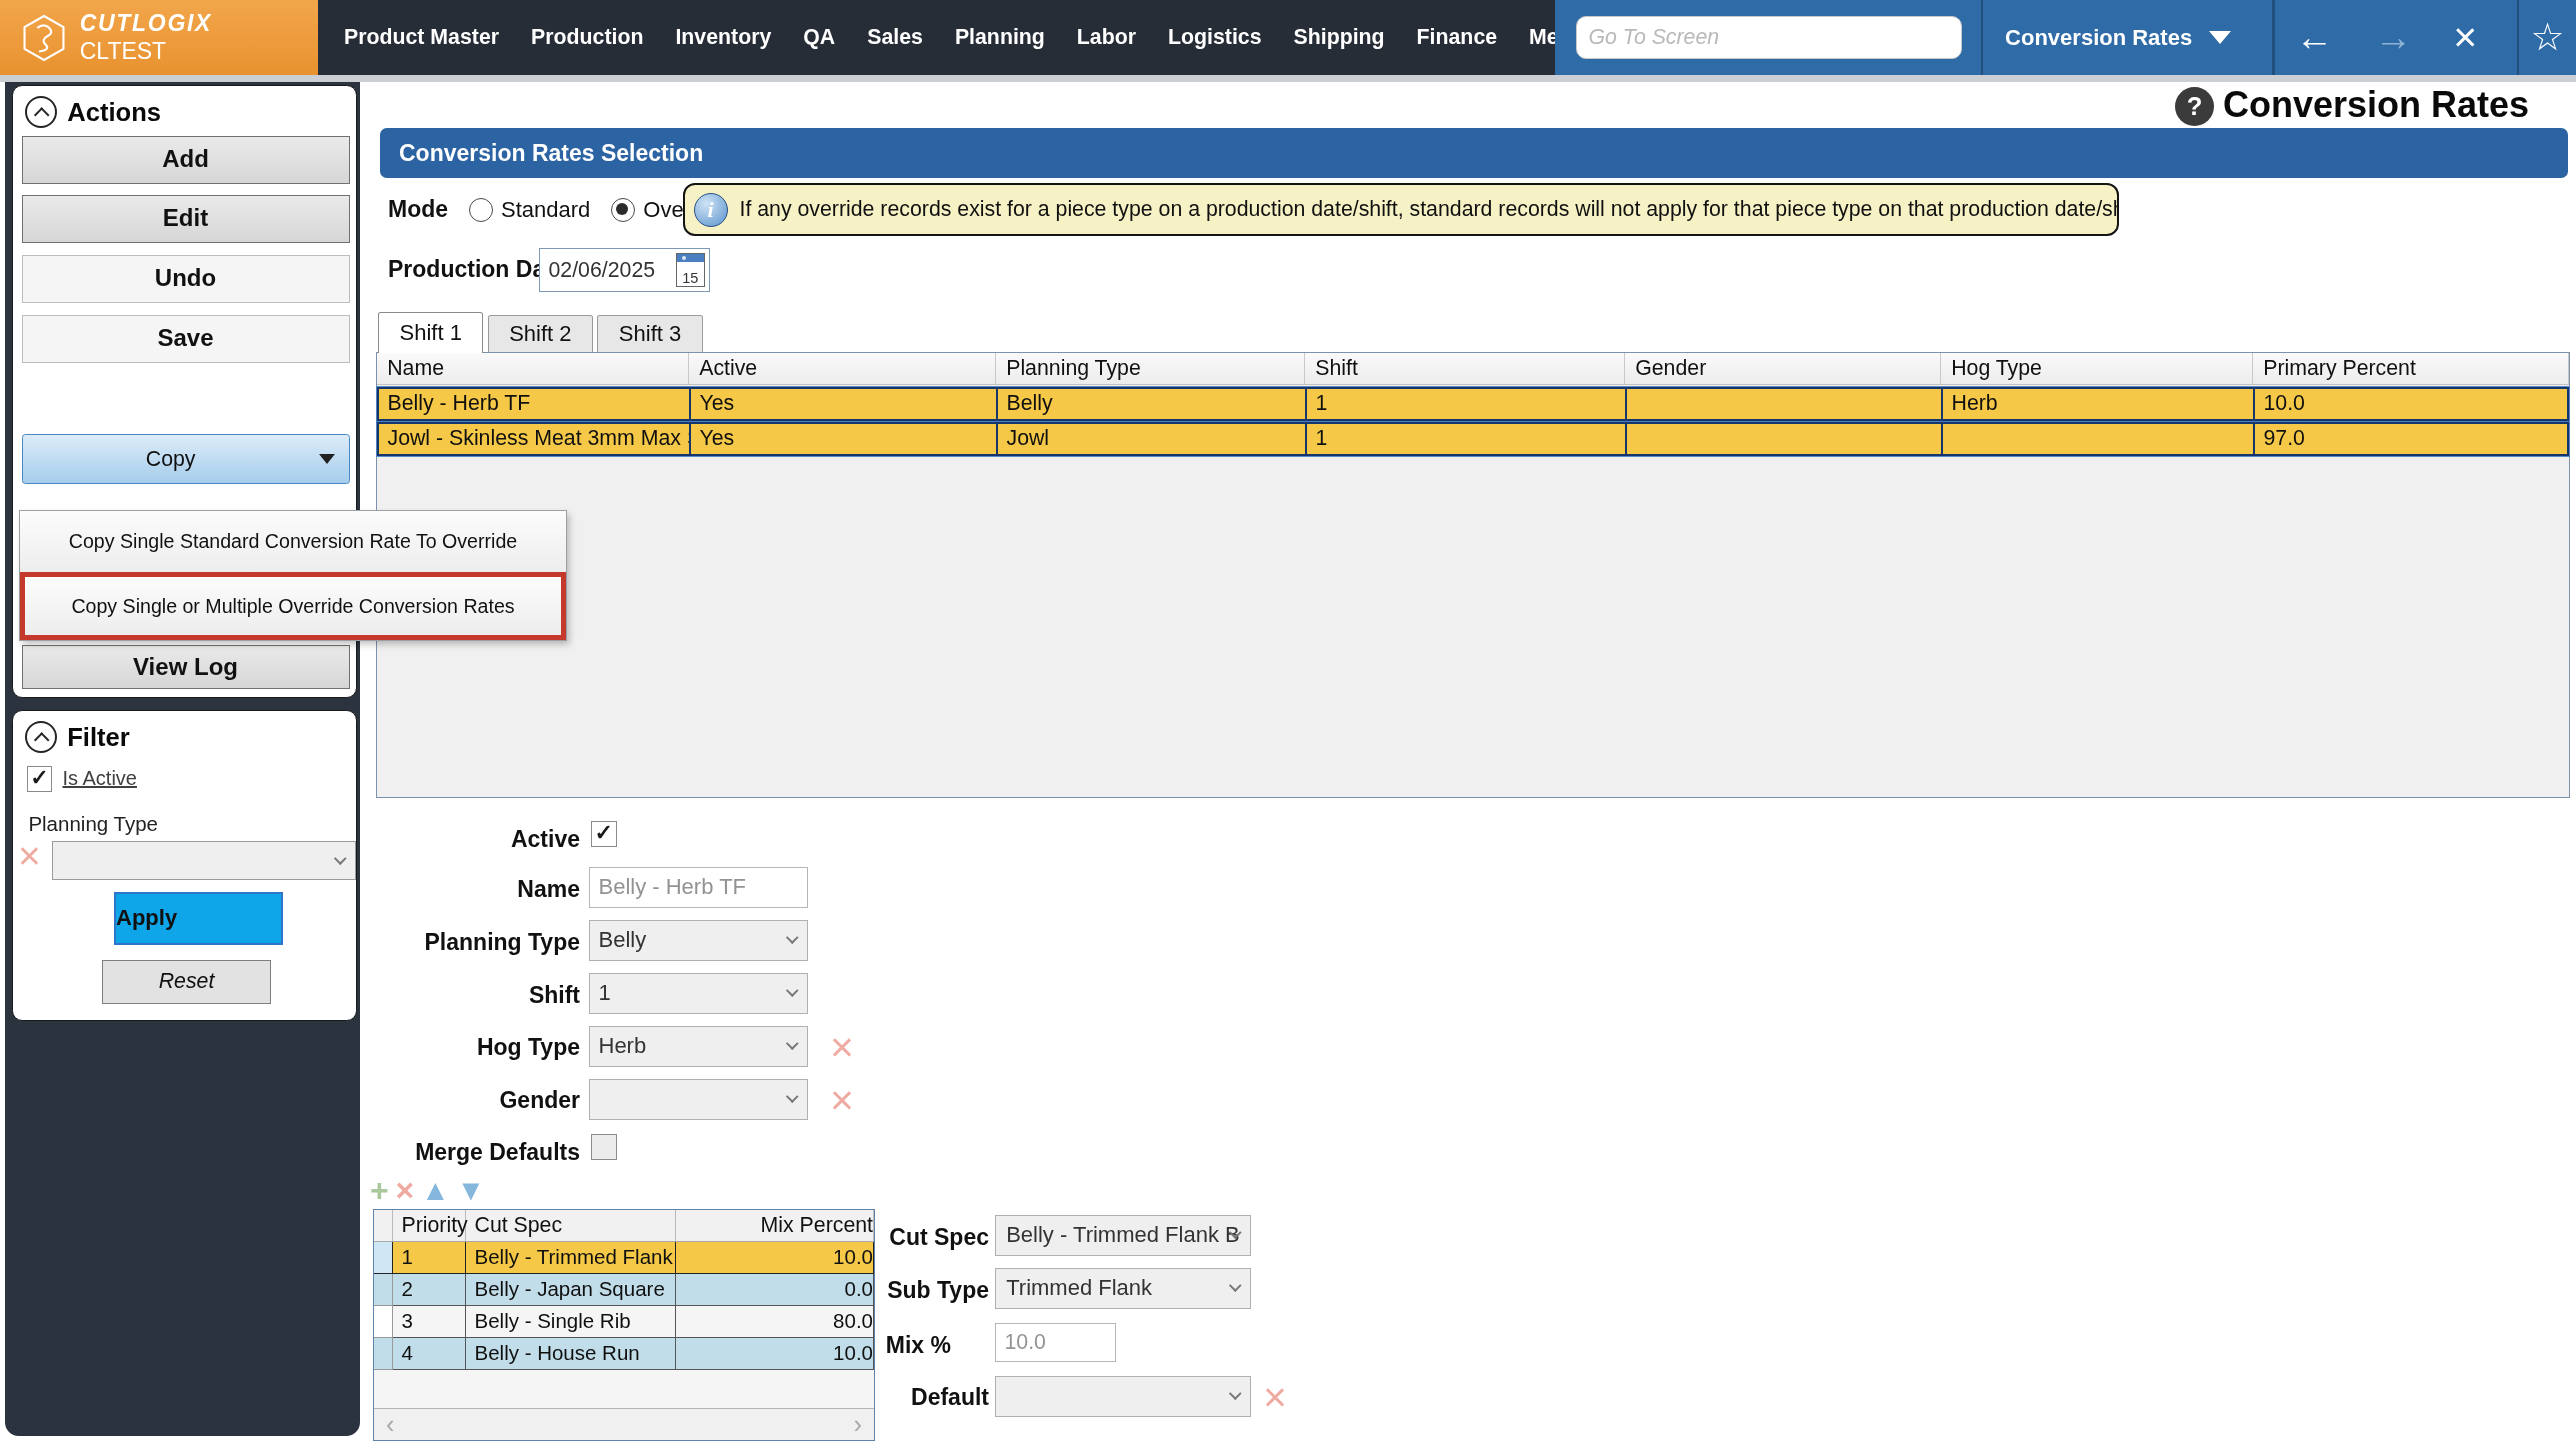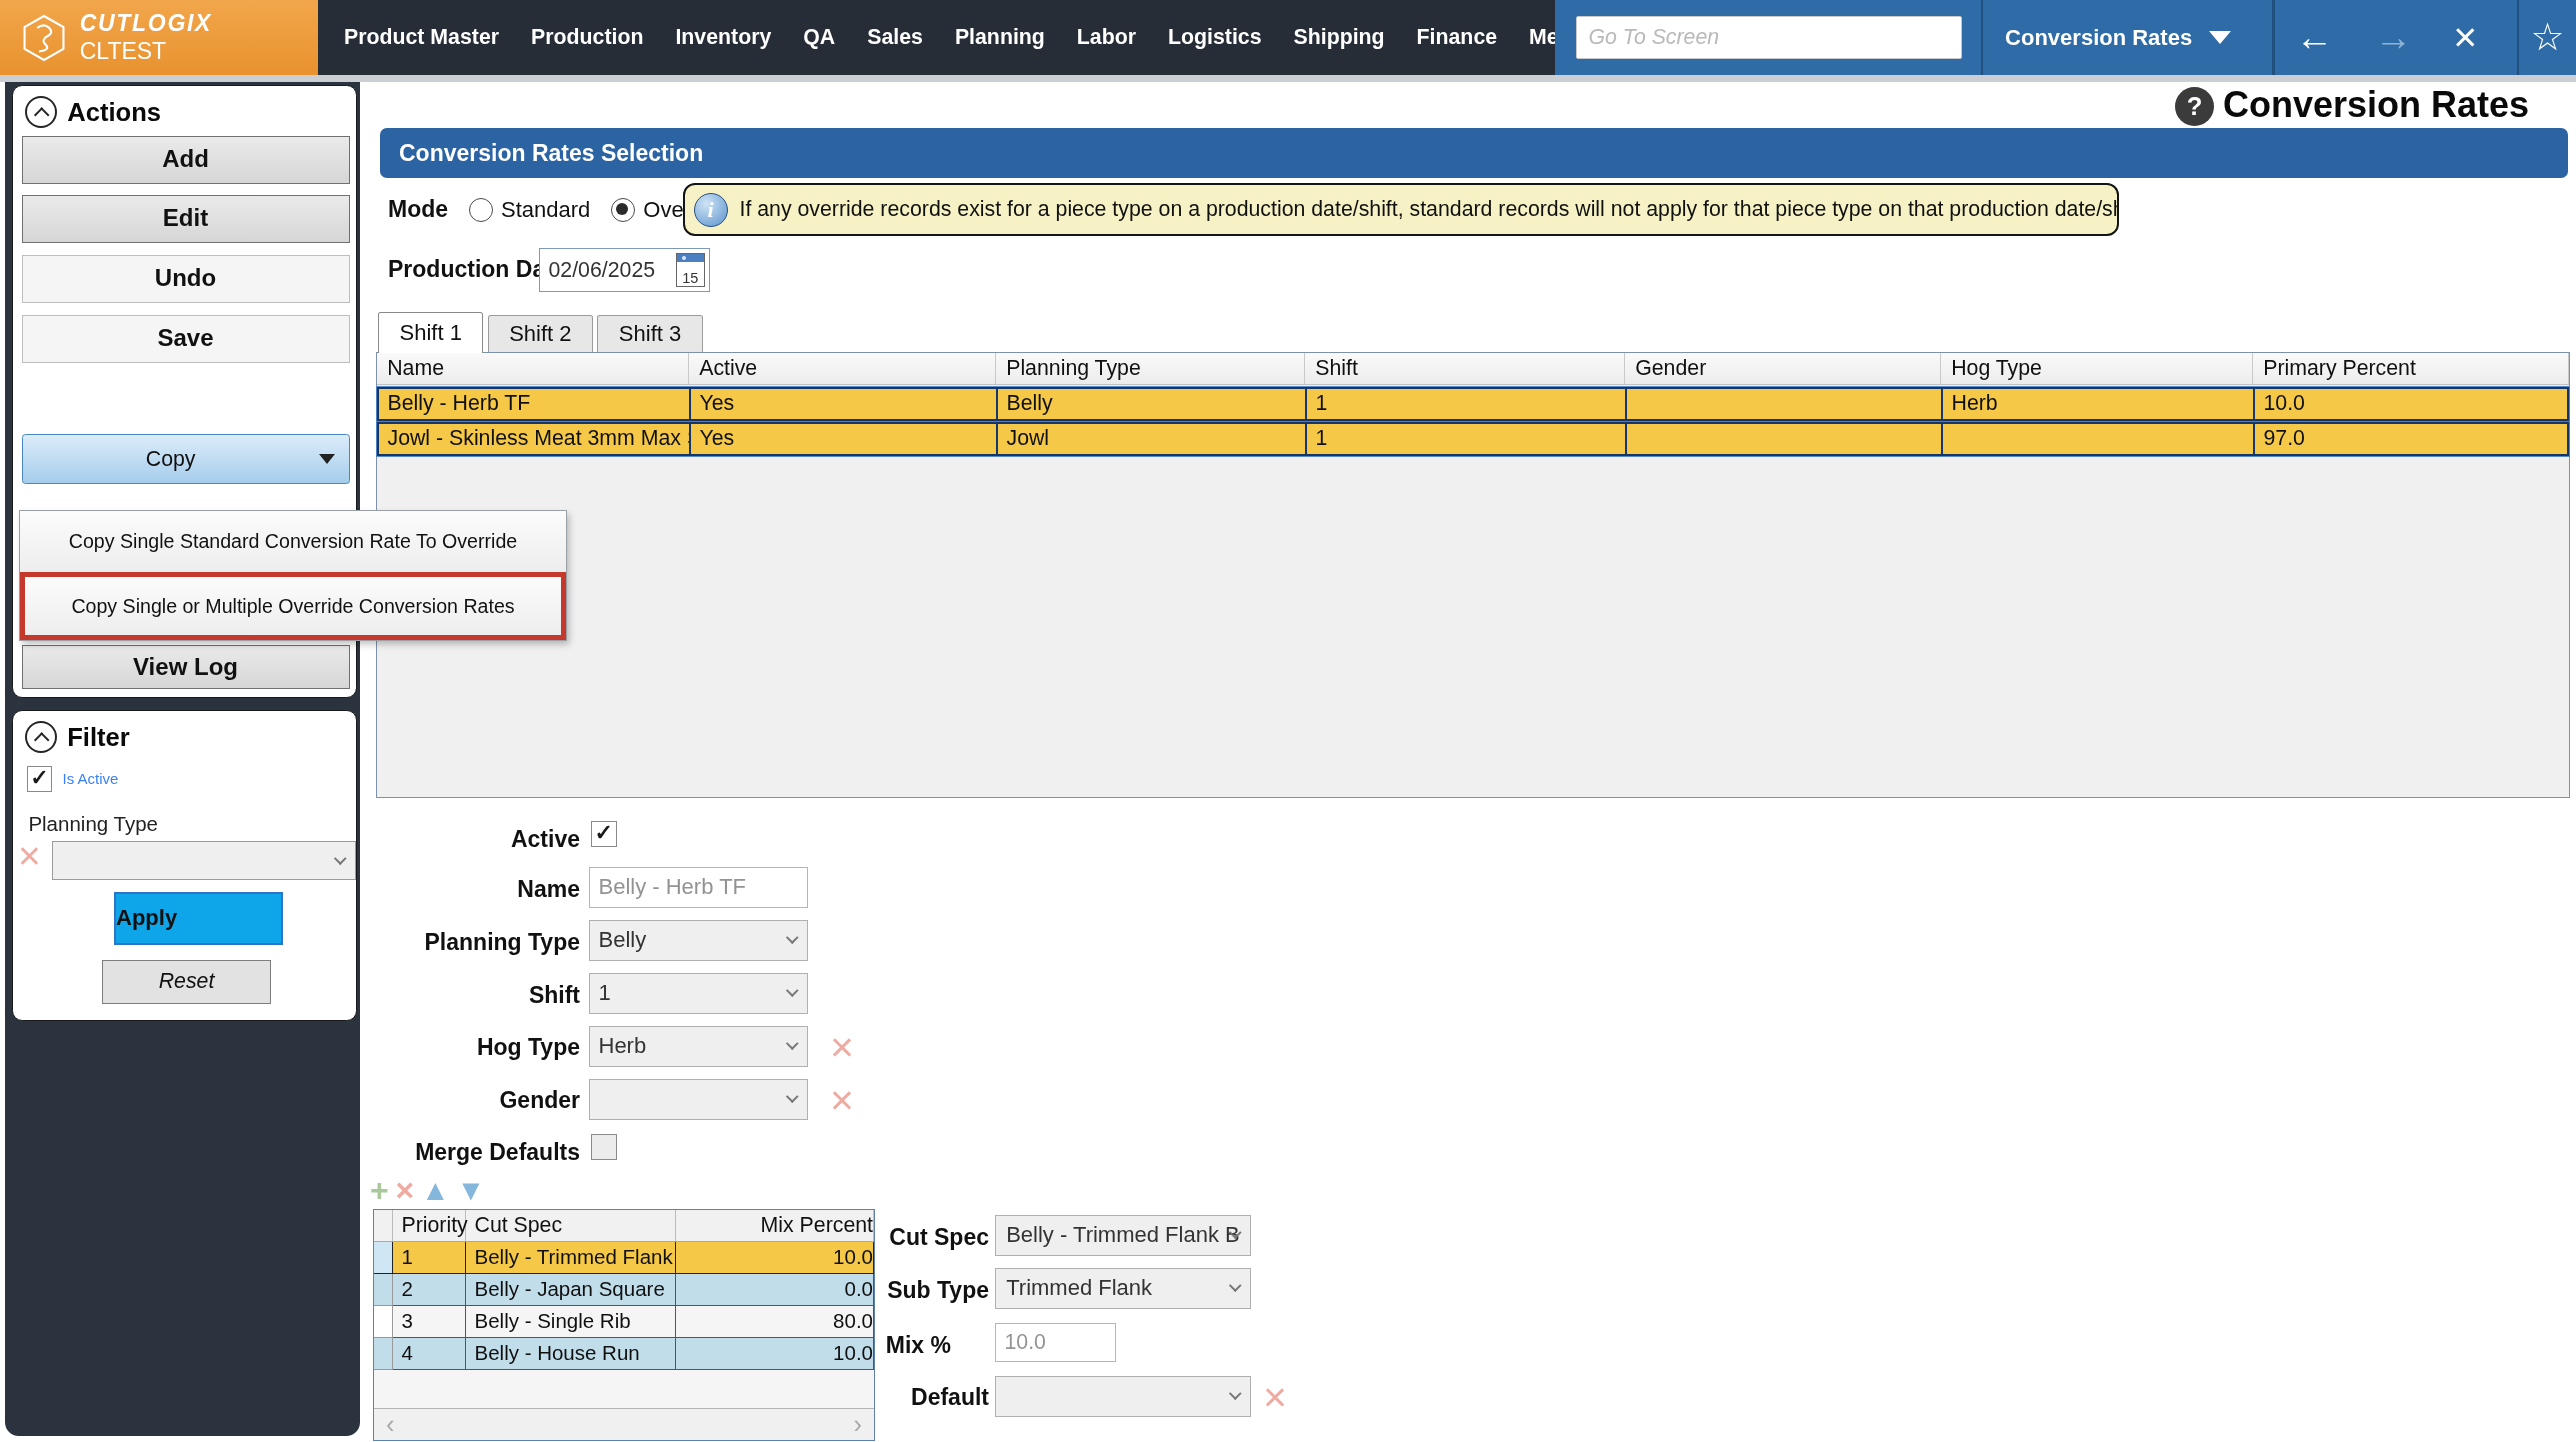--- a/index.html
+++ b/index.html
@@ -11,21 +11,21 @@
   .logo { position:absolute; left:0; top:0; width:318px; height:75px;
           background:linear-gradient(#f2a64b,#e8922f); display:flex; align-items:center; }
   .logo-icon { margin-left:22px; width:44px; height:48px; }
   .logo-text { margin-left:13.7px; color:#fff; }
   .brand { font-size:23px; font-weight:bold; font-style:italic; letter-spacing:1.7px; }
   .env { font-size:23px; font-weight:300; margin-top:1.7px; }
   .nav { position:absolute; left:328px; top:0; height:75px; display:flex; }
   .nav-item { color:#fff; font-size:21.3px; font-weight:600; line-height:75px; padding:0 16px; cursor:default; }
   .tb-right { position:absolute; left:1555px; top:0; width:1021px; height:75px; background:#2e6ba7;
               display:flex; align-items:center; }
-  .goto { margin-left:20.5px; width:386px; height:43px; border:0.9px solid #c8c8c8; border-radius:2px;
+  .goto { margin-left:20.5px; width:386px; height:43px; border:0.9px solid #c8c8c8; border-radius:10px;
           font-family:"Liberation Sans",sans-serif; font-size:21.3px; font-style:italic; color:#555; padding:0 12px; }
   .goto::placeholder { color:#b9b9b9; font-style:italic; }
   .tb-sep { width:2.6px; height:75px; background:rgba(0,0,0,0.25); margin-left:19px; }
   .screen-select { display:flex; align-items:center; padding:0 22px; height:75px; }
   .screen-select-label { color:#fff; font-size:22px; font-weight:600; }
   .caret-down { width:0; height:0; border-left:11px solid transparent; border-right:11px solid transparent;
                 border-top:13.7px solid #fff; margin-left:17px; }
   .tb-glyph { color:#fff; font-size:38px; line-height:75px; padding:0 20.5px; }
   .tb-glyph.dim { color:#8fb3d4; }
   .tb-star { flex:1; text-align:center; color:#fff; font-size:38px; line-height:75px; }
@@ -64,21 +64,21 @@
                border:1.7px solid #9aa0a6; box-shadow:3.4px 4.3px 6.8px rgba(0,0,0,0.25); z-index:60; }
   .copy-menu-item { height:61px; background:linear-gradient(#fcfcfc,#ededed); display:flex;
                     align-items:center; justify-content:center; font-size:19.6px; color:#111; }
   .copy-menu-item.annotated { border:5.1px solid #c4392b; height:68px; }
 
   
   .chk { width:25.6px; height:25.6px; background:#fff; border:1.7px solid #8a8a8a; text-align:center;
          line-height:22px; font-size:22px; font-weight:bold; color:#1a1a1a; }
   .chk.empty { background:#ececec; }
   .f-isactive { position:absolute; left:13.7px; top:55px; display:flex; align-items:center; }
-  .f-isactive-label { font-size:15px; color:#3b82f6; margin-left:10.2px; }
+  .f-isactive-label { font-size:20px; color:#404040; margin-left:10.2px;text-decoration:underline; }
   .f-ptlabel { position:absolute; left:15.4px; top:101px; font-size:20.5px; color:#222; }
   .f-clear { position:absolute; left:5.1px; top:125px; font-size:39px; color:#efaba1; line-height:39px; }
   .f-select { position:absolute; left:39px; top:130px; width:304px; height:39px; background:#efefef;
               border:1.7px solid #9b9b9b; }
   .sel-chev { position:absolute; right:10.2px; top:12px; width:8.5px; height:8.5px;
               border-right:2.6px solid #777; border-bottom:2.6px solid #777; transform:rotate(45deg); }
   .f-apply { position:absolute; left:101px; top:181px; width:169px; height:53px; background:#0ea5e9;
              border:2.6px solid #2e75c9; font-size:22px; font-weight:bold; color:#111; line-height:48px; }
   .f-reset { position:absolute; left:89px; top:249px; width:169px; height:44px; background:#e2e2e2;
              border:1.7px solid #7e7e7e; font-size:21.3px; color:#111; text-align:center; line-height:41px;font-style:italic; }

